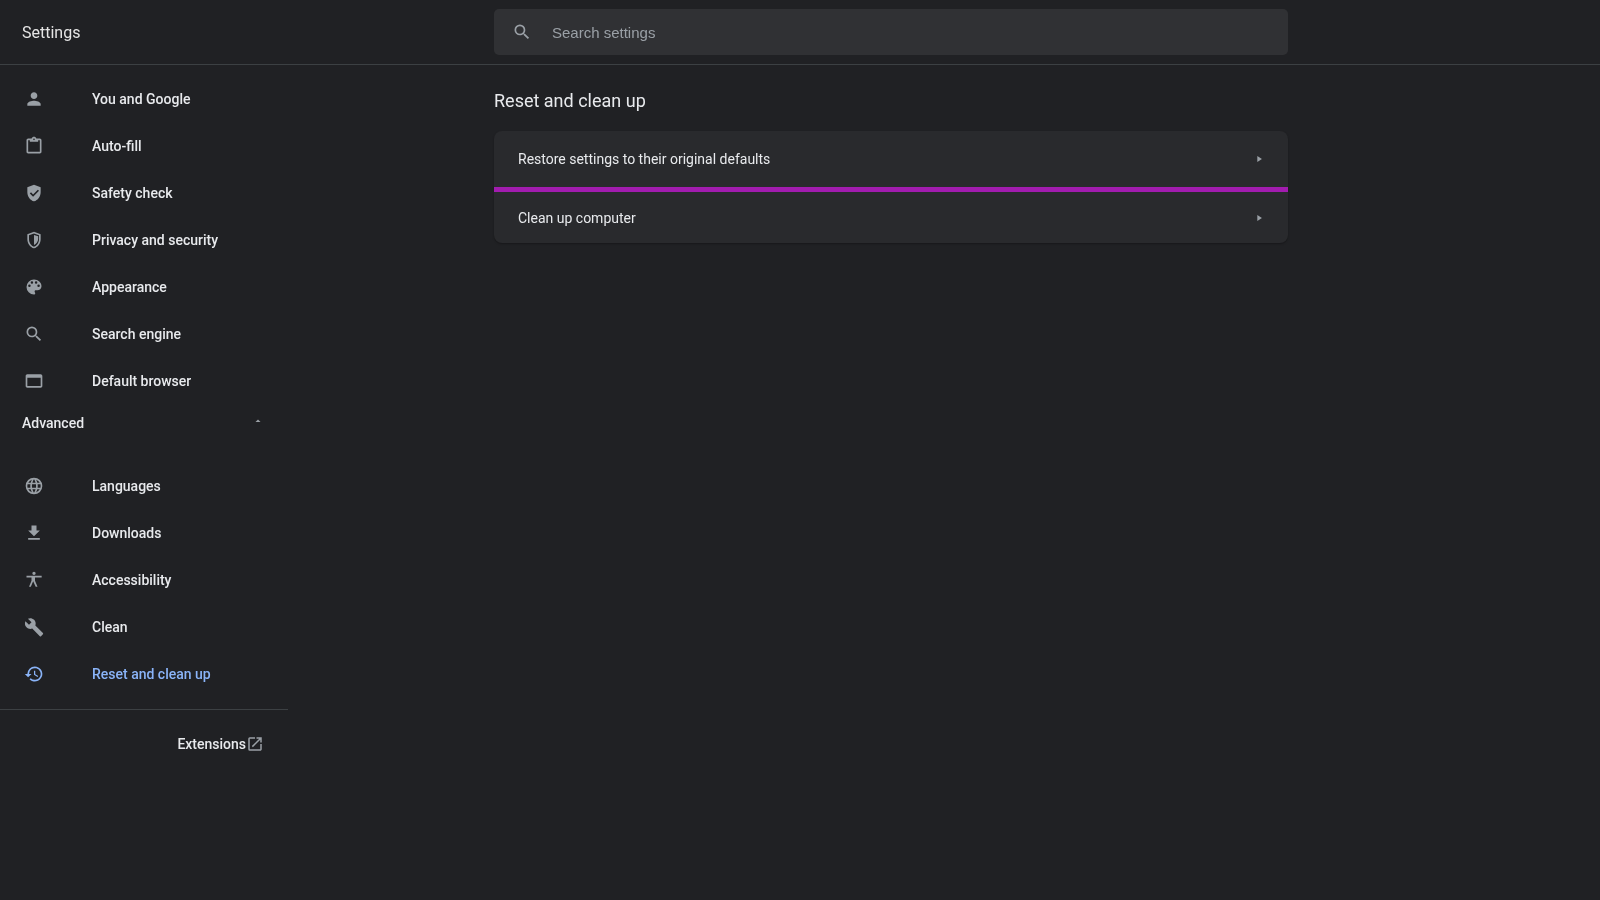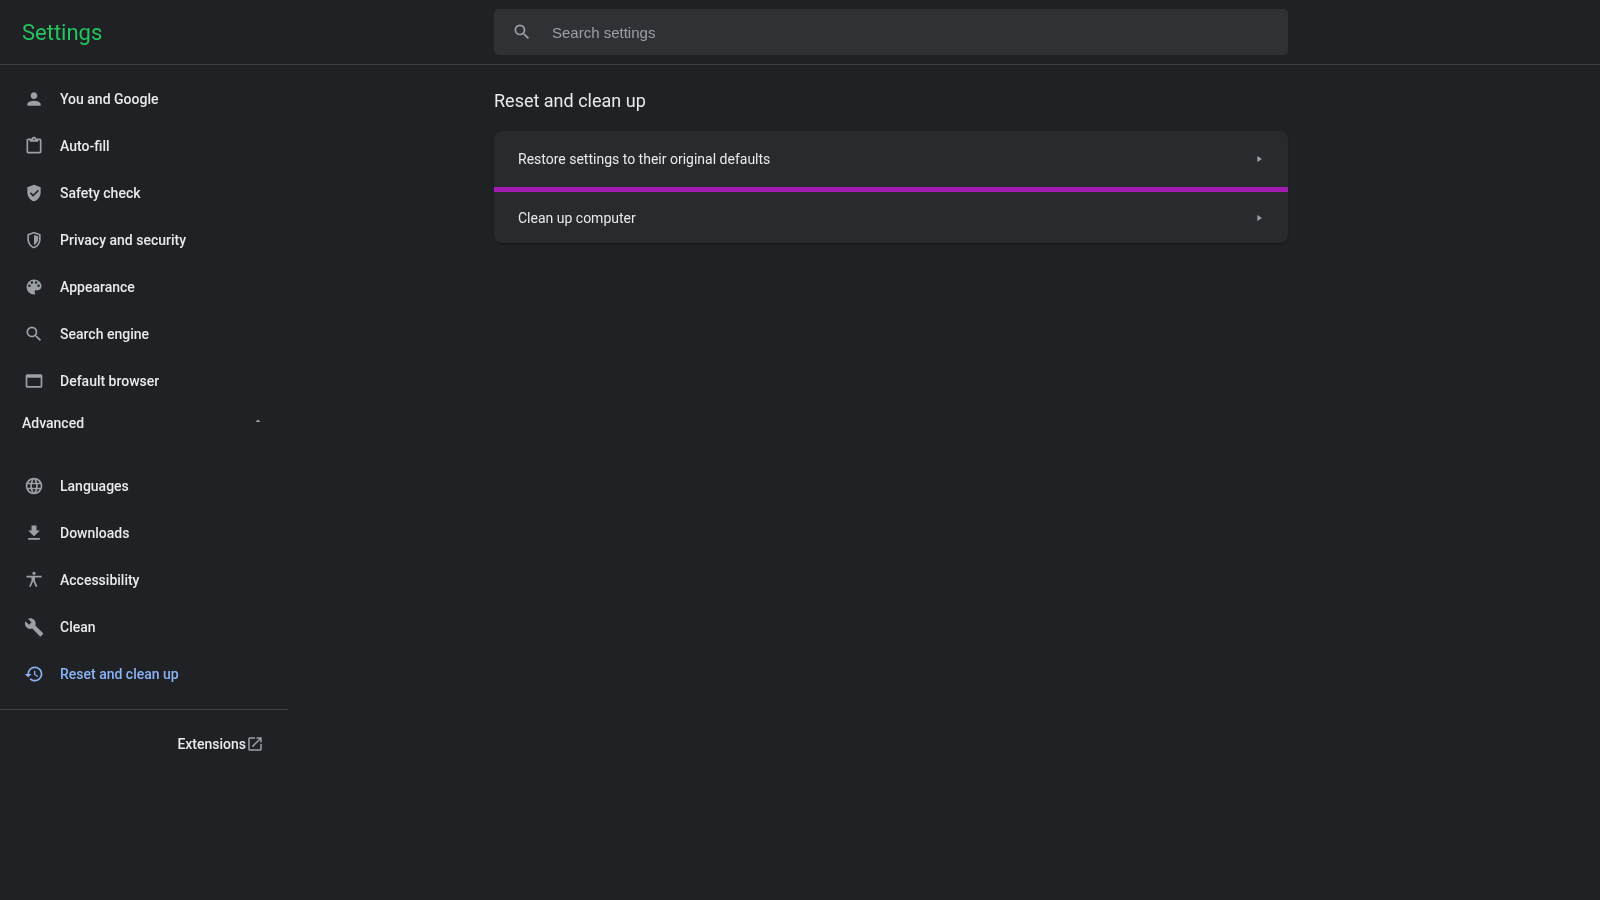--- a/index.html
+++ b/index.html
@@ -11,23 +11,23 @@
     font-size: 14px;
   }
   .header {
     height: 65px;
     display: flex;
     align-items: center;
     border-bottom: 1px solid #3c4043;
     padding-left: 22px;
   }
   .header-title {
-    font-size: 22px;
+    font-size: 16px;
     font-weight: 400;
-    color: #22c55e;
+    color: #e5e5e5;
     width: 472px;
     flex: 0 0 auto;
   }
   .search-container {
     background: #303134;
     border-radius: 5px;
     height: 46px;
     width: 794px;
     display: flex;
     align-items: center;
@@ -57,21 +57,21 @@
     padding-top: 10px;
     overflow: hidden;
   }
   .nav-item {
     display: flex;
     align-items: center;
     height: 47px;
     padding-left: 24px;
     cursor: pointer;
     border-radius: 0 24px 24px 0;
-    gap: 16px;
+    gap: 48px;
     font-size: 14px;
     font-weight: 500;
     color: #e8eaed;
   }
   .nav-item .icon-slot {
     width: 20px;
     height: 20px;
     color: #9aa0a6;
     display: flex;
     align-items: center;

